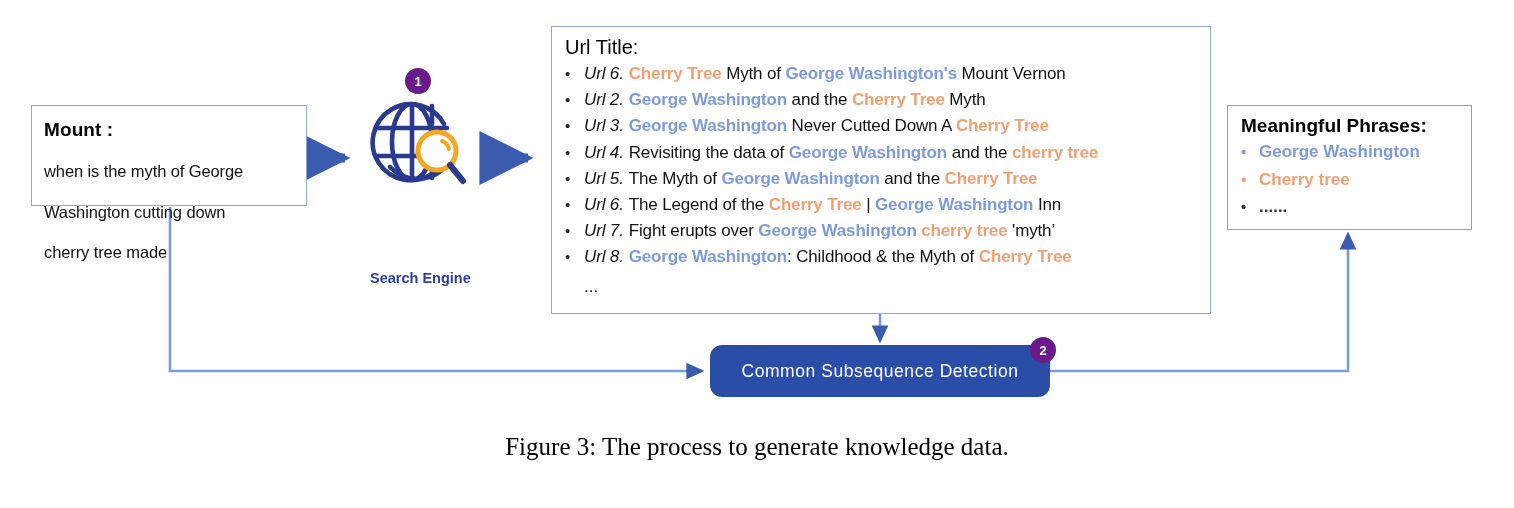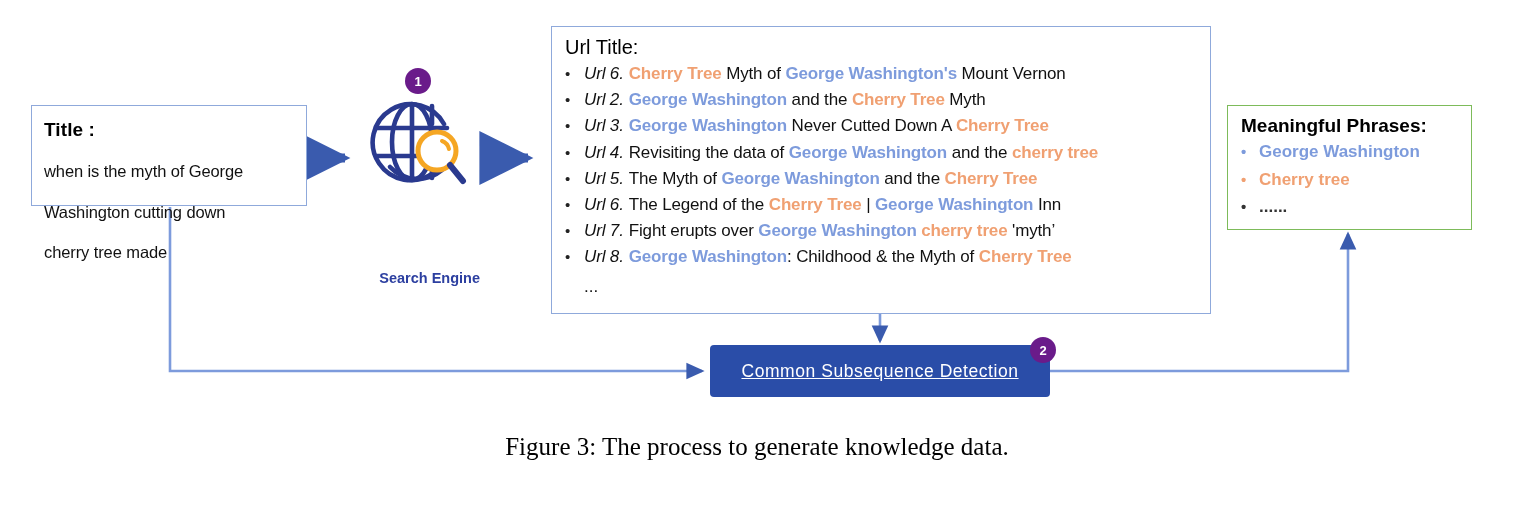--- a/index.html
+++ b/index.html
@@ -14,22 +14,22 @@
              border:1.5px solid #8FA9DB;background:#fff;box-sizing:border-box;
              padding:12px 0 0 12px;}
   #query-box .q-title{font-size:19px;font-weight:bold;color:#000;line-height:1.25;
              letter-spacing:.1px;}
   #query-box .q-body{font-size:16.5px;color:#111;line-height:1.32;margin-top:19px;
              letter-spacing:-.1px;}
 
   
   #search-engine{position:absolute;left:358px;top:62px;width:122px;height:172px;}
   #search-engine .se-icon{position:absolute;left:12px;top:32px;width:100px;height:98px;}
-  #search-engine .se-label{position:absolute;left:0;top:208px;width:122px;
-             text-align:right;font-size:14.5px;color:#2C3FA0;font-weight:600;}
+  #search-engine .se-label{position:absolute;left:12px;top:208px;width:122px;
+             text-align:left;font-size:14.5px;color:#2C3FA0;font-weight:600;}
   .badge{position:absolute;border-radius:50%;background:#6A1B8A;color:#fff;
          display:flex;align-items:center;justify-content:center;
          font-size:13px;font-weight:bold;line-height:1;}
   #badge-1{left:405px;top:68px;width:26px;height:26px;}
   #badge-2{left:1030px;top:337px;width:26px;height:26px;z-index:6;}
 
   
   #url-box{position:absolute;left:551px;top:26px;width:660px;height:288px;
            border:1.5px solid #8FA9DB;background:#fff;box-sizing:border-box;
            padding:9px 0 0 13px;}
@@ -49,23 +49,23 @@
            border:1.5px solid #7DBB5A;background:#fff;box-sizing:border-box;
            padding:9px 0 0 13px;}
   #phrases-box .mp-title{font-size:19px;font-weight:bold;color:#000;margin-bottom:1px;}
   #phrases-box ul{list-style:none;margin:0;padding:0;}
   #phrases-box li{font-size:17px;line-height:1.62;display:flex;align-items:baseline;
            font-weight:bold;white-space:nowrap;}
   #phrases-box li .bullet{width:18px;flex:0 0 18px;font-size:15px;}
 
   
   #csd-button{position:absolute;left:710px;top:345px;width:340px;height:52px;
-           background:#2A4DA8;border-radius:4px;color:#fff;
+           background:#2A4DA8;border-radius:12px;color:#fff;
            display:flex;align-items:center;justify-content:center;
-           font-size:17.5px;letter-spacing:.55px;z-index:5;text-decoration:underline;}
+           font-size:17.5px;letter-spacing:.55px;z-index:5;}
 
   
   #caption{position:absolute;left:0;top:433px;width:1514px;text-align:center;
            font-family:"Liberation Serif","DejaVu Serif",serif;
            font-size:25px;color:#000;}
 
   .svg-layer{position:absolute;left:0;top:0;width:1514px;height:508px;
              pointer-events:none;}
 </style>
 </head>
@@ -98,21 +98,21 @@
     <g>
       <path d="M170 207 L170 371 L702 371" fill="none" stroke="#7D9BDC" stroke-width="2.6" marker-end="url(#ah-thin)"></path>
     </g>
 
     <g>
       <path d="M1050 371 L1348 371 L1348 234" fill="none" stroke="#7D9BDC" stroke-width="2.6" marker-end="url(#ah-thin)"></path>
     </g>
   </svg>
 
   <div id="query-box">
-    <div class="q-title">Title :</div>
+    <div class="q-title">Mount :</div>
     <div class="q-body">when is the myth of George</div>
     <div class="q-body">Washington cutting down</div>
     <div class="q-body">cherry tree made</div>
   </div>
 
   <div id="search-engine">
     <div class="se-icon">
       <svg viewBox="0 0 100 98" xmlns="http://www.w3.org/2000/svg">
         <g fill="none" stroke="#2A3A8F" stroke-width="4.6" stroke-linecap="round">
           <path d="M74 30 A38 38 0 1 0 63 79"></path>

